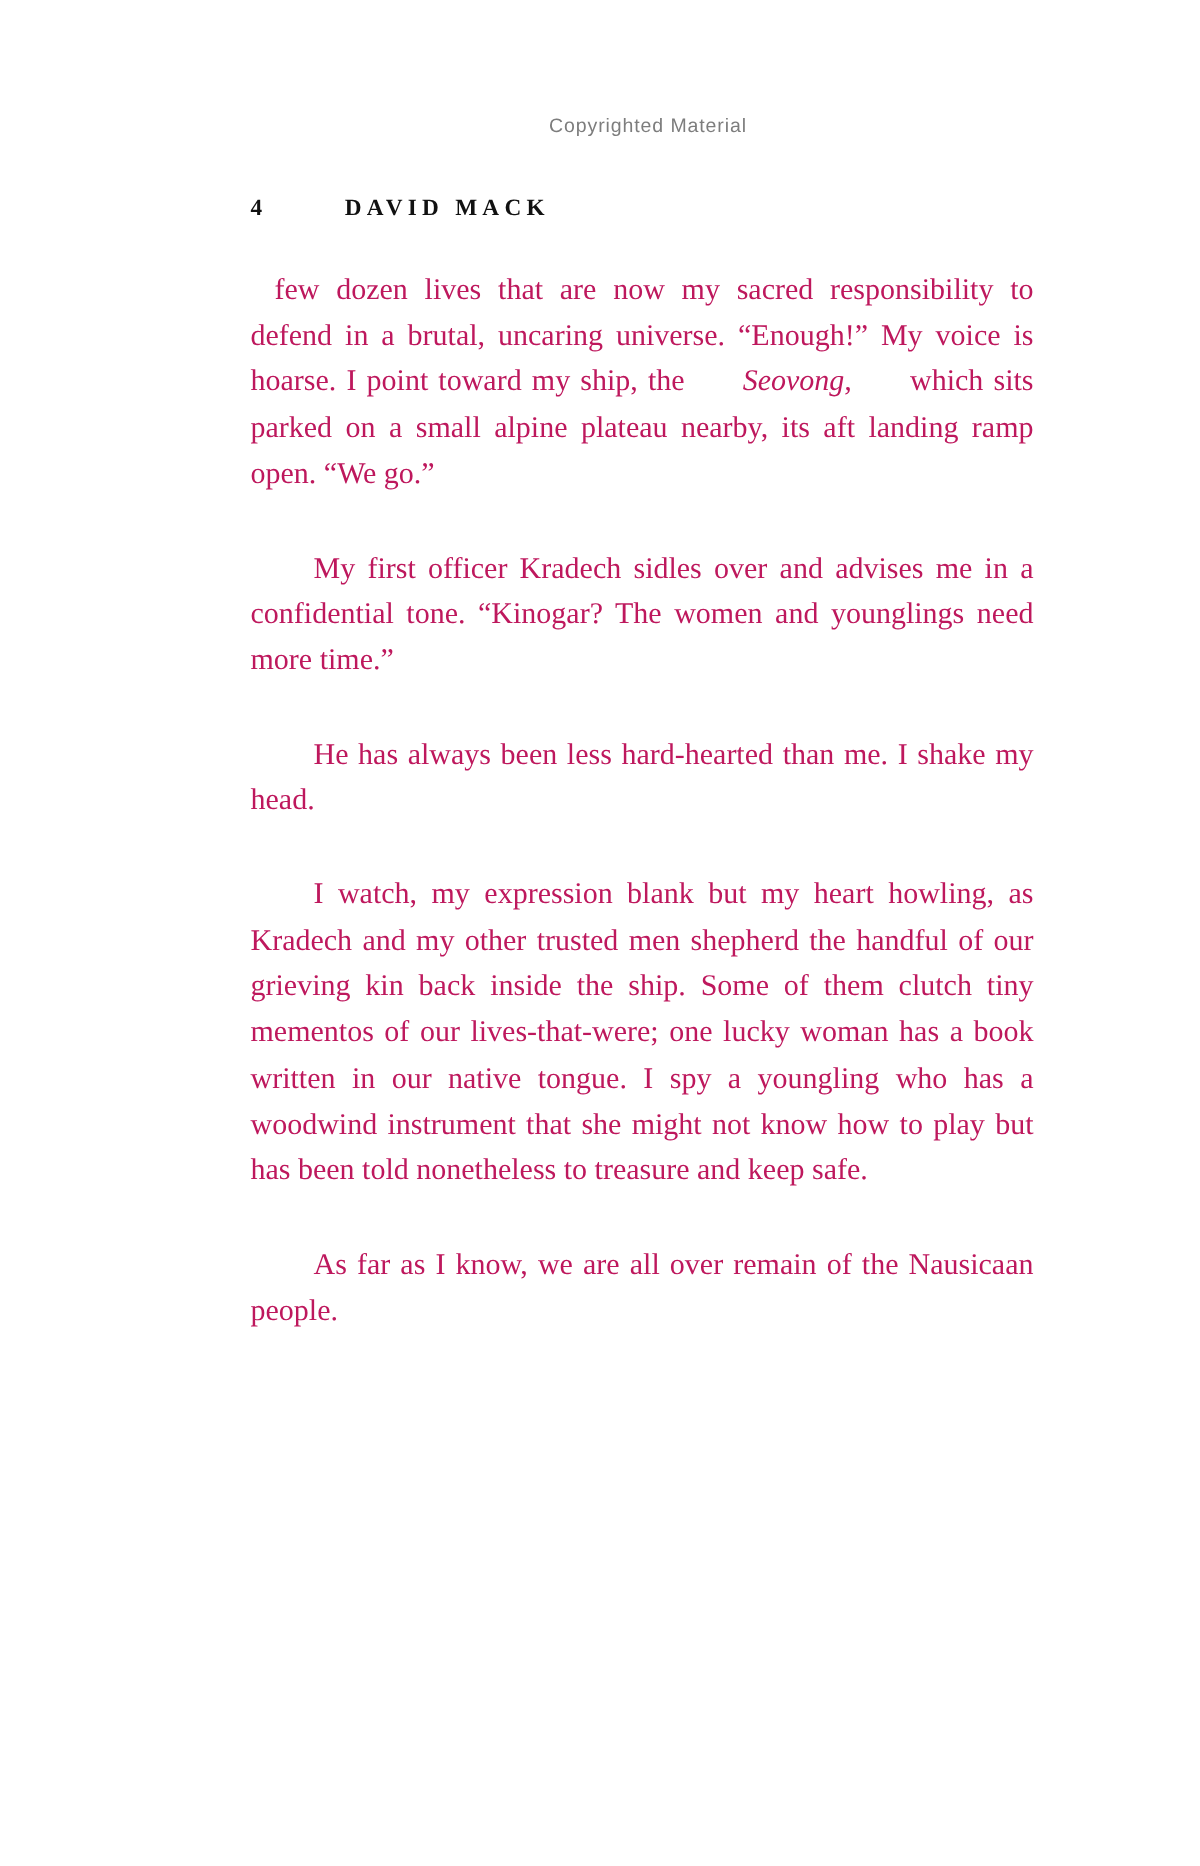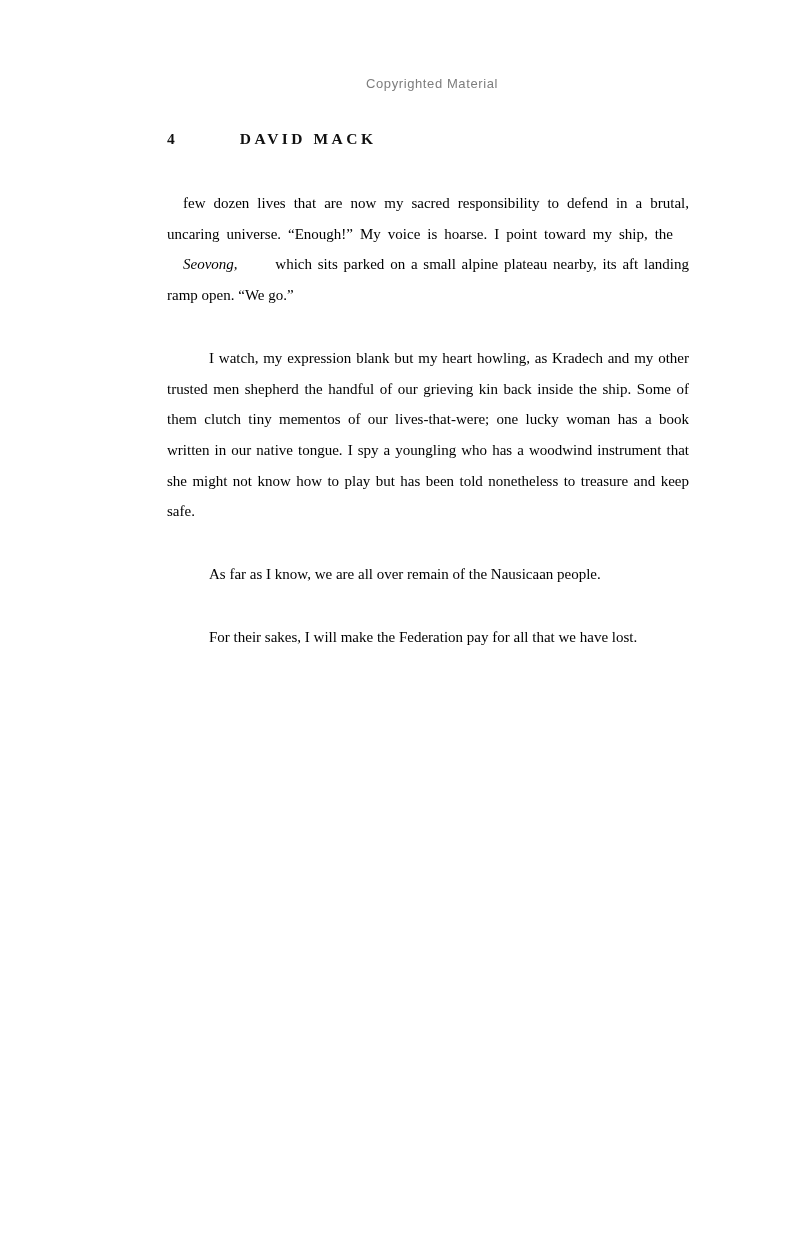--- a/index.html
+++ b/index.html
@@ -40,53 +40,54 @@
     display: flex;
     align-items: baseline;
     font-weight: bold;
     font-size: 15.5px;
     color: #111111;
   }
   .page-number {
     letter-spacing: 1px;
   }
   .running-title {
-    margin-left: 32px;
+    margin-left: 22px;
     letter-spacing: 3.5px;
   }
 
   .body-text {
     position: absolute;
-    top: 124px;
+    top: 114px;
     left: 103px;
     width: 586px;
-    font-size: 15px;
+    font-size: 20px;
     line-height: 30.7px;
     text-align: justify;
-    color: #000000;
+    color: #be185d;
   }
 
   .para { margin: 0; }
   .para.indent { text-indent: 26px; }
   .italic { font-style: italic; }
 </style>
 </head>
 <body>
 
 <div class="page">
 
   <div class="copyright-notice copyright-top">Copyrighted Material</div>
 
   <div class="running-header">
     <span class="page-number">4</span>
     <span class="running-title">DAVID MACK</span>
   </div>
 
   <div class="body-text">
       <p class="para"><span>few dozen lives that are now my sacred responsibility to defend in a brutal, uncaring universe. “Enough!” My voice is hoarse. I point toward my ship, the </span><span class="italic">Seovong,</span><span> which sits parked on a small alpine plateau nearby, its aft landing ramp open. “We go.”</span></p>
+      <p class="para indent"><span>My first officer Kradech sidles over and advises me in a confidential tone. “Kinogar? The women and younglings need more time.”</span></p>
+      <p class="para indent"><span>He has always been less hard-hearted than me. I shake my head.</span></p>
       <p class="para indent"><span>I watch, my expression blank but my heart howling, as Kradech and my other trusted men shepherd the handful of our grieving kin back inside the ship. Some of them clutch tiny mementos of our lives-that-were; one lucky woman has a book written in our native tongue. I spy a youngling who has a woodwind instrument that she might not know how to play but has been told nonetheless to treasure and keep safe.</span></p>
       <p class="para indent"><span>As far as I know, we are all over remain of the Nausicaan people.</span></p>
-      <p class="para indent"><span>For their sakes, I will make the Federation pay for all that we have lost.</span></p>
     </div>
 
   <div class="copyright-notice copyright-bottom">Copyrighted Material</div>
 
 </div>
 
 </body></html>

